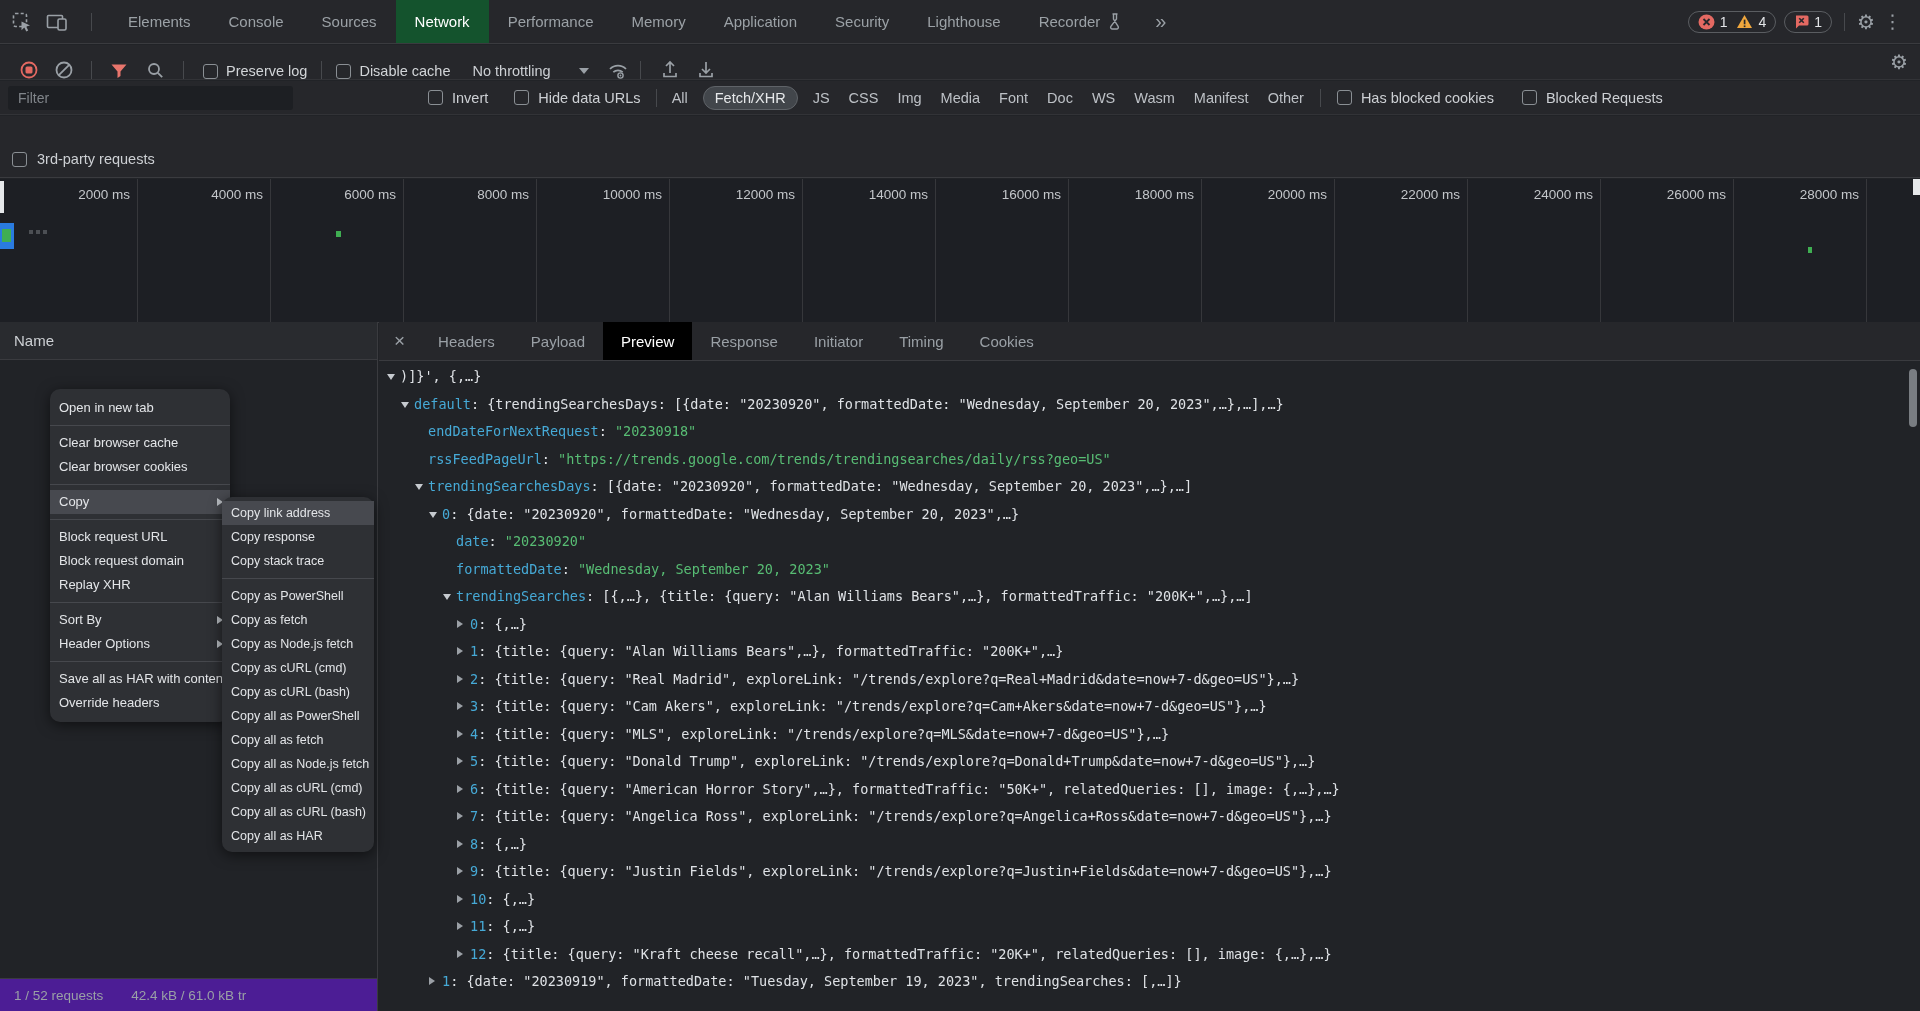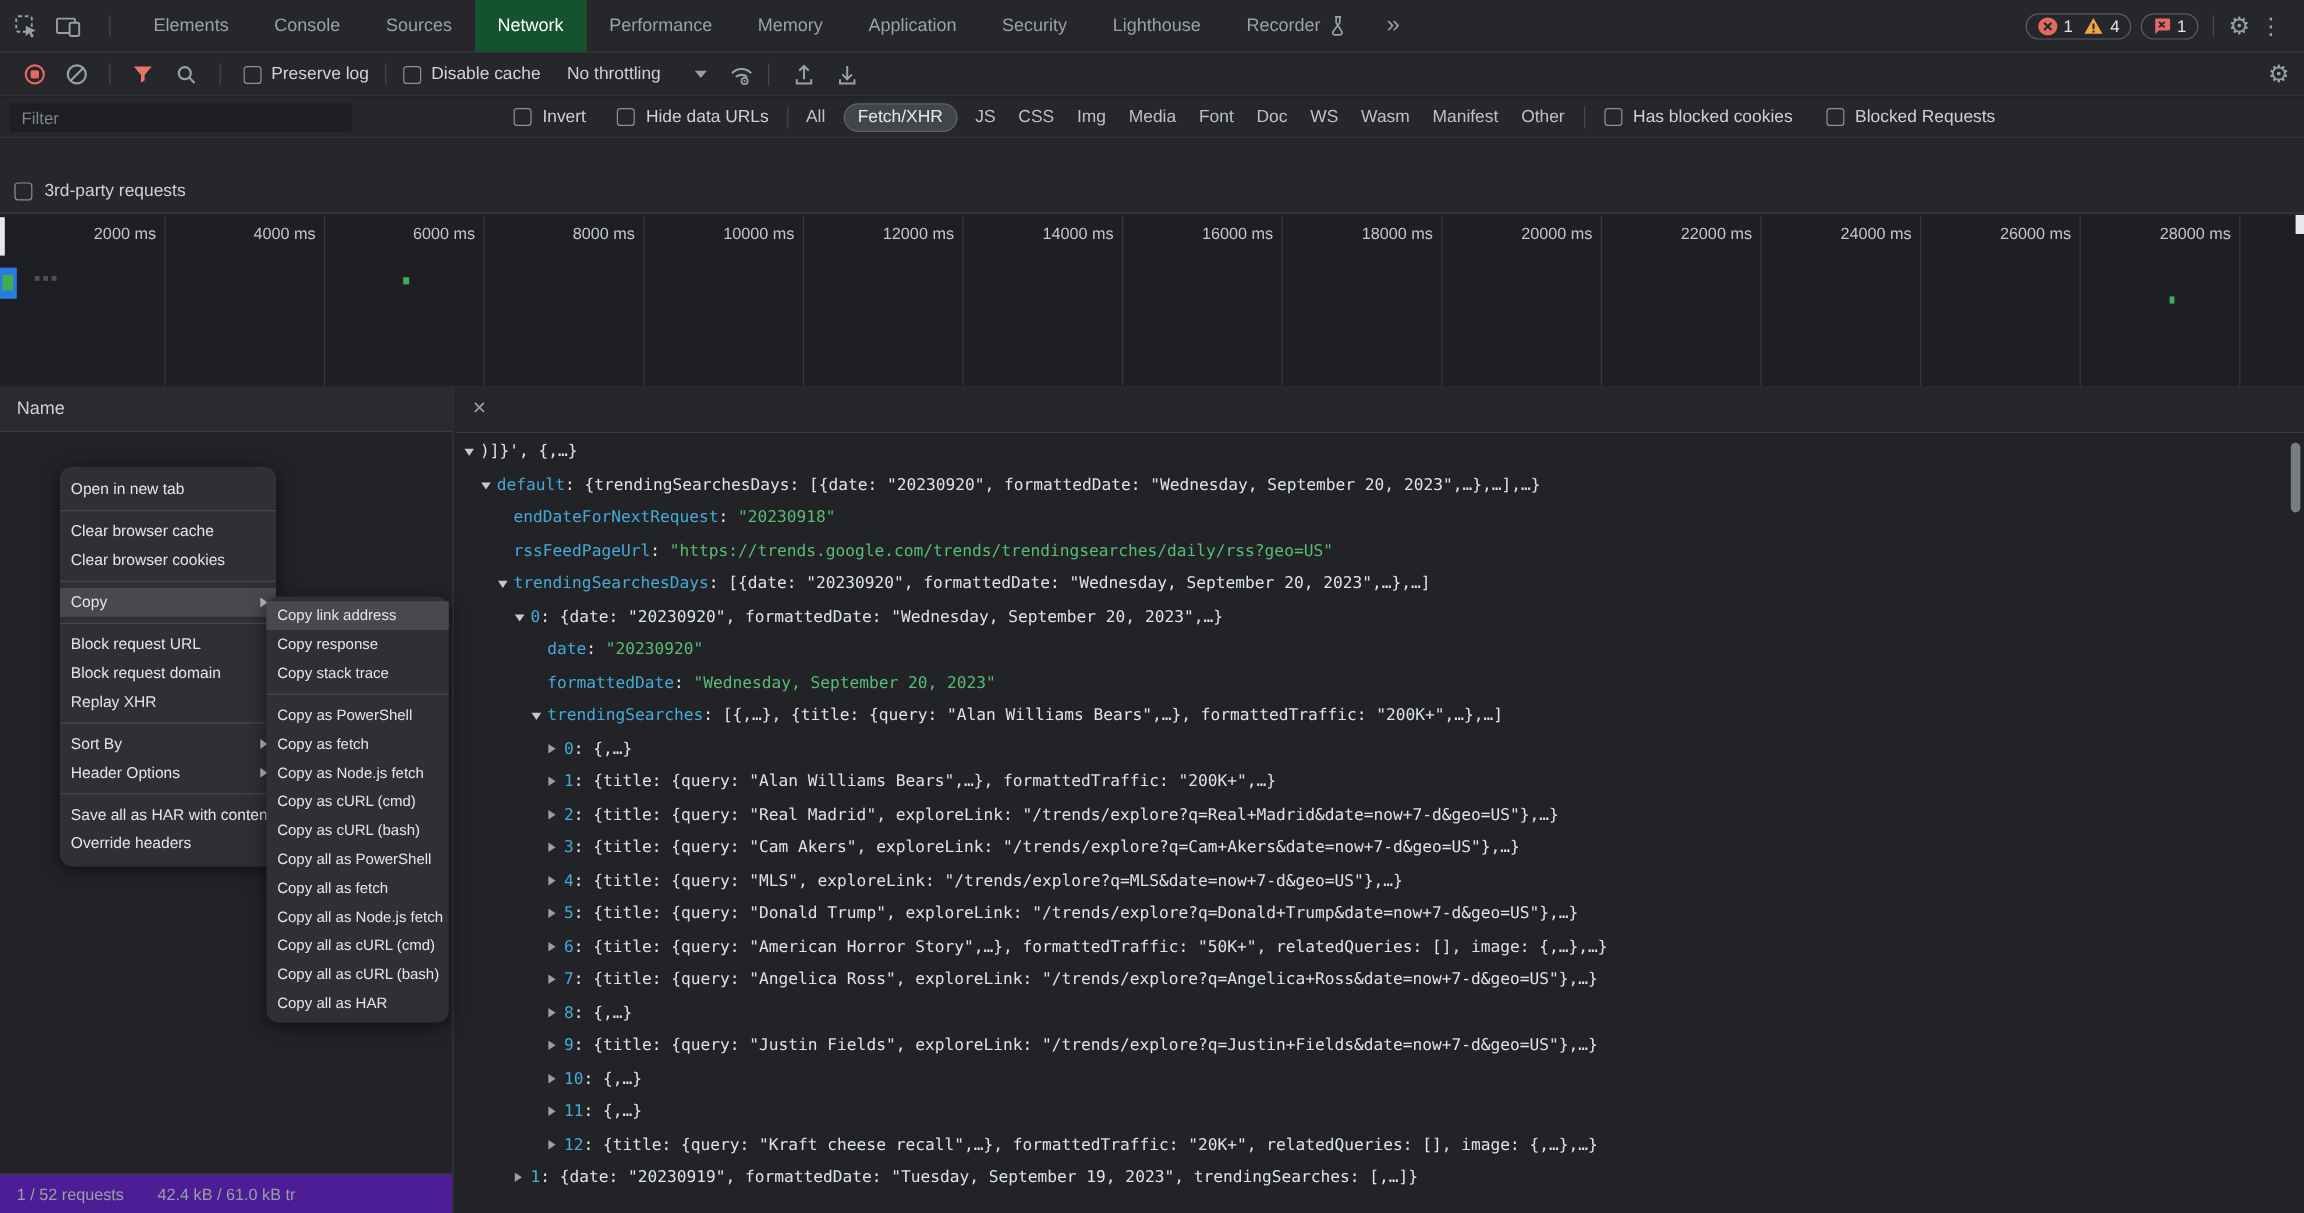--- a/index.html
+++ b/index.html
@@ -14,21 +14,21 @@
   .tabs-row{display:flex;align-items:stretch;height:100%;}
   .tab{display:flex;align-items:center;padding:0 19px;color:#9ba1a6;font-size:15px;cursor:default;gap:8px;}
   .tab.active{background:#14532d;color:#fff;}
   .chevrons{color:#9aa0a6;font-size:20px;padding:0 14px;letter-spacing:-2px;}
   .tab-right{margin-left:auto;display:flex;align-items:center;padding-right:10px;}
   .badge-pill{display:flex;align-items:center;gap:5px;border:1px solid #5a5d61;border-radius:12px;padding:2px 9px;margin-left:8px;color:#e3e5e8;font-size:14px;}
   .kebab{color:#9aa0a6;font-size:19px;padding:0 8px;}
   .gearglyph{color:#9aa0a6;font-size:20px;line-height:1;}
 
   
-  .toolbar{position:absolute;top:45px;left:0;width:100%;height:35px;background:#26272b;border-bottom:1px solid #323337;display:flex;align-items:center;padding-left:12px;box-sizing:border-box;}
+  .toolbar{position:absolute;top:45px;left:0;width:100%;height:35px;background:#26272b;border-bottom:1px solid #323337;display:flex;align-items:flex-end;padding-left:12px;box-sizing:border-box;}
   .tool-label{color:#d2d5d8;font-size:14.5px;margin-left:8px;}
   .throttle{display:flex;align-items:center;gap:10px;margin-left:22px;color:#cdd0d4;font-size:14.5px;}
   .caret-down{width:0;height:0;border-left:5px solid transparent;border-right:5px solid transparent;border-top:6px solid #9aa0a6;display:inline-block;}
   .gear-right{position:absolute;right:12px;top:7px;}
 
   
   .filterbar{position:absolute;top:81px;left:0;width:100%;height:34px;background:#26272b;border-bottom:1px solid #323337;display:flex;align-items:center;padding-left:8px;box-sizing:border-box;font-size:14.5px;}
   .filter-input{width:285px;height:24px;background:#1d1f23;border:none;border-radius:3px;color:#d6d9dc;padding:0 10px;font-size:14px;font-family:"Liberation Sans",sans-serif;box-sizing:border-box;}
   .filter-input::placeholder{color:#80858a;}
   .fcheck{display:flex;align-items:center;gap:9px;color:#cdd0d4;}
@@ -318,20 +318,29 @@
       </div>
       <div class="summary">
         <span>1 / 52 requests</span>
         <span>42.4 kB / 61.0 kB tr</span>
       </div>
     </div>
 
     <div class="panel-right">
       <div class="detail-tabs">
         <span class="close-x">×</span>
+        <span id="detail-tabs" style="display:flex;align-items:stretch;">
+            <span class="dtab">Headers</span>
+            <span class="dtab">Payload</span>
+            <span class="dtab active">Preview</span>
+            <span class="dtab">Response</span>
+            <span class="dtab">Initiator</span>
+            <span class="dtab">Timing</span>
+            <span class="dtab">Cookies</span>
+          </span>
       </div>
       <div class="json" id="json">
           <div class="jrow" style="padding-left: 21px;"><span class="arr down" style="left: 8px;"></span><span class="jplain">)]}', {,…}</span></div>
           <div class="jrow" style="padding-left: 35px;"><span class="arr down" style="left: 22px;"></span><span class="jkey">default</span><span class="jplain">: </span><span class="jplain">{trendingSearchesDays: [{date: "20230920", formattedDate: "Wednesday, September 20, 2023",…},…],…}</span></div>
           <div class="jrow" style="padding-left: 49px;"><span class="jkey">endDateForNextRequest</span><span class="jplain">: </span><span class="jstring">"20230918"</span></div>
           <div class="jrow" style="padding-left: 49px;"><span class="jkey">rssFeedPageUrl</span><span class="jplain">: </span><span class="jstring">"https://trends.google.com/trends/trendingsearches/daily/rss?geo=US"</span></div>
           <div class="jrow" style="padding-left: 49px;"><span class="arr down" style="left: 36px;"></span><span class="jkey">trendingSearchesDays</span><span class="jplain">: </span><span class="jplain">[{date: "20230920", formattedDate: "Wednesday, September 20, 2023",…},…]</span></div>
           <div class="jrow" style="padding-left: 63px;"><span class="arr down" style="left: 50px;"></span><span class="jkey">0</span><span class="jplain">: </span><span class="jplain">{date: "20230920", formattedDate: "Wednesday, September 20, 2023",…}</span></div>
           <div class="jrow" style="padding-left: 77px;"><span class="jkey">date</span><span class="jplain">: </span><span class="jstring">"20230920"</span></div>
           <div class="jrow" style="padding-left: 77px;"><span class="jkey">formattedDate</span><span class="jplain">: </span><span class="jstring">"Wednesday, September 20, 2023"</span></div>

